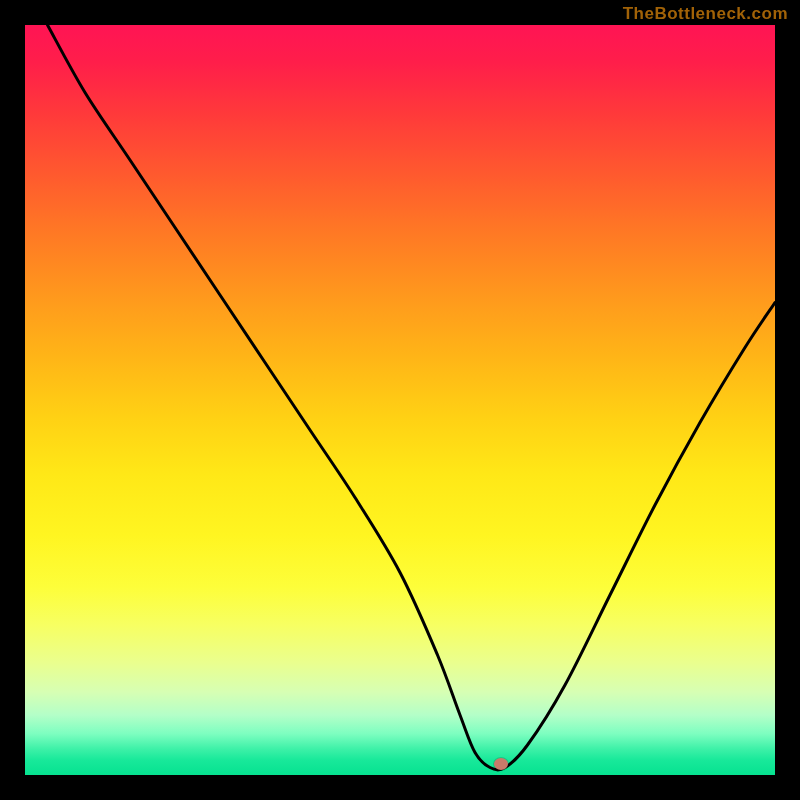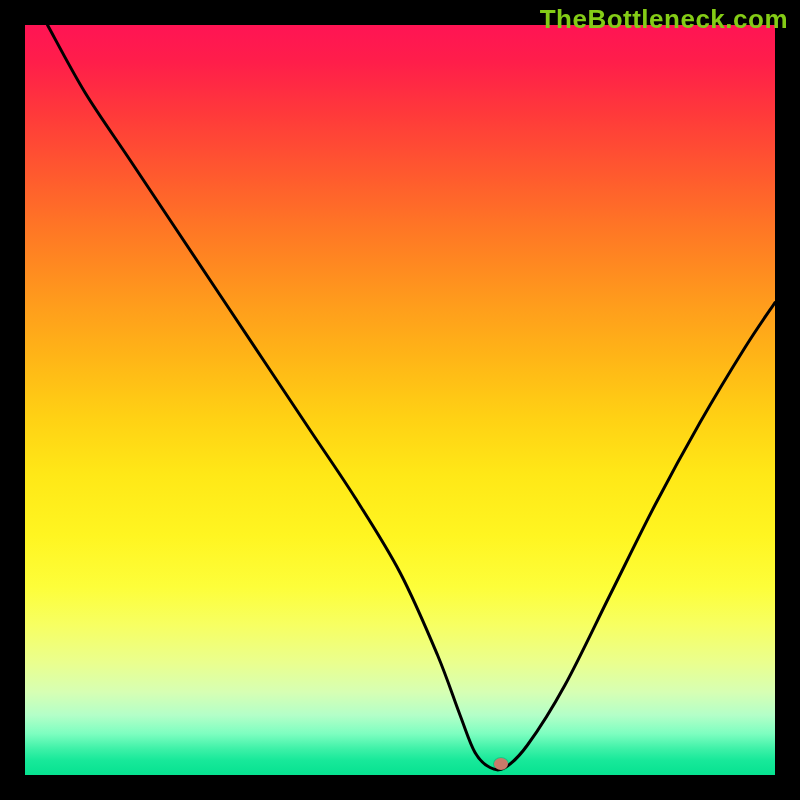--- a/index.html
+++ b/index.html
@@ -13,22 +13,22 @@
   .frame {
     position: relative;
     width: 800px;
     height: 800px;
     background: #000;
   }
   .watermark {
     position: absolute;
     top: 4px;
     right: 12px;
-    color: #84cc16;
-    font-size: 26px;
+    color: #a16207;
+    font-size: 17px;
     font-weight: bold;
     letter-spacing: 0.5px;
     z-index: 5;
   }
   .plot-area {
     position: absolute;
     left: 25px;
     top: 25px;
     width: 750px;
     height: 750px;

